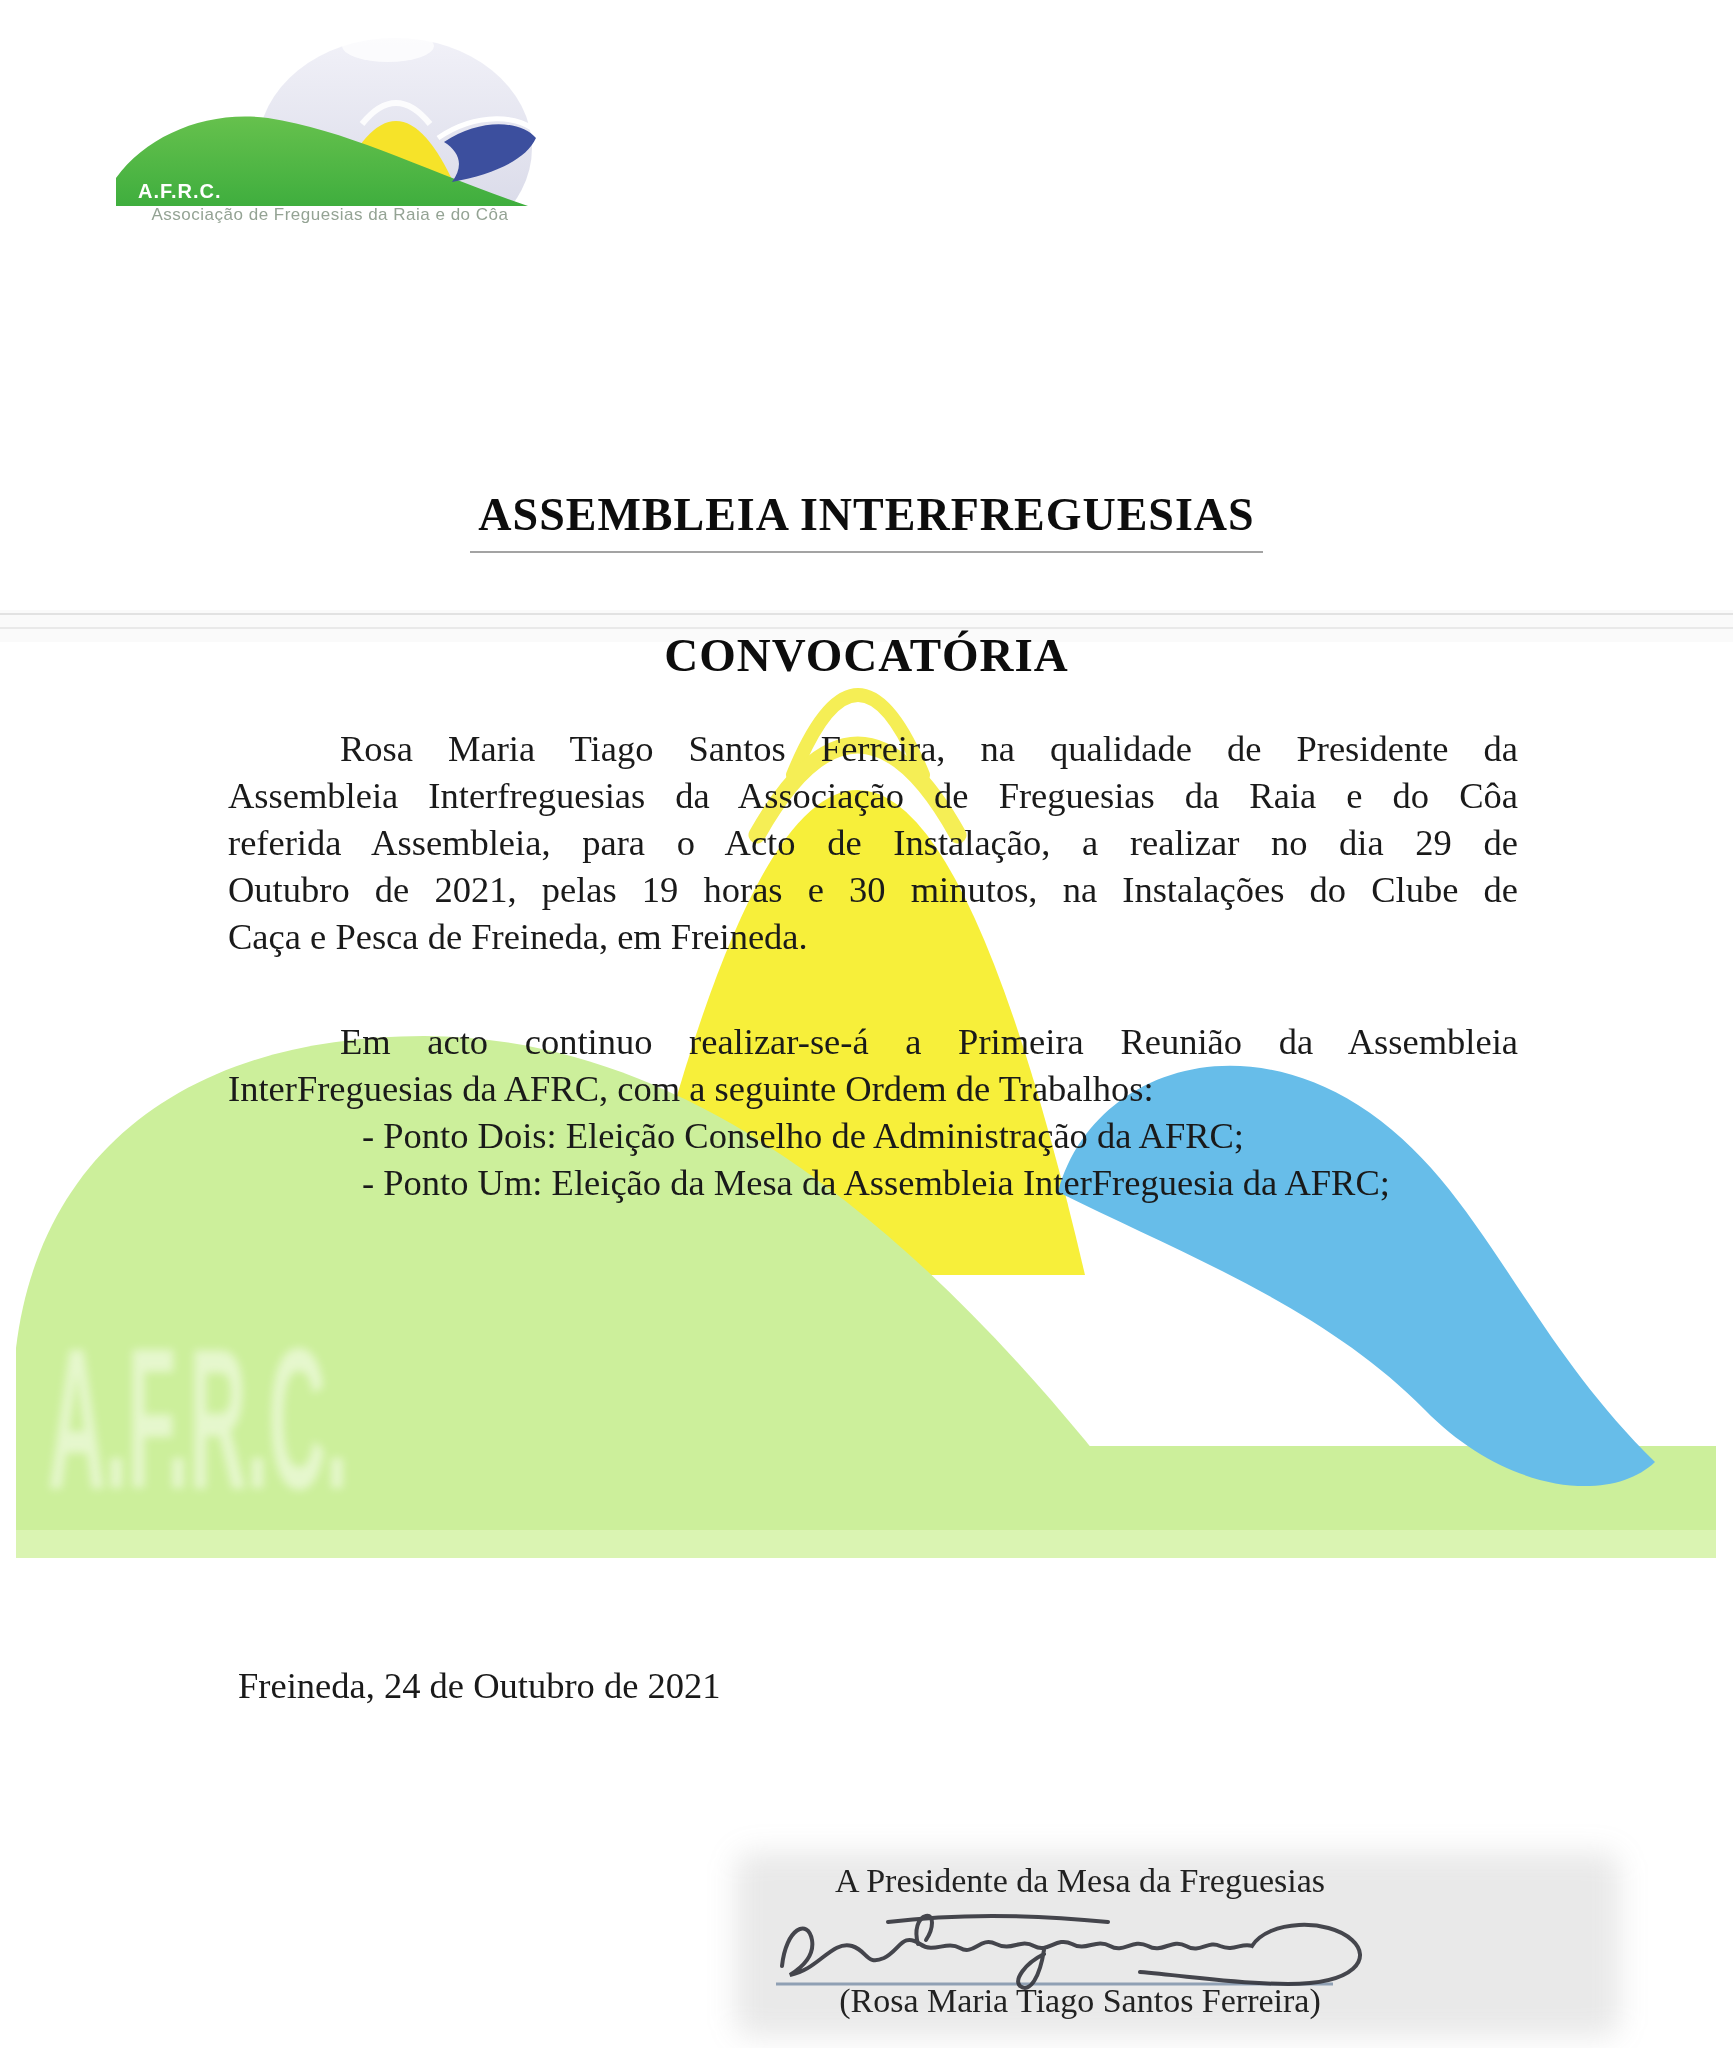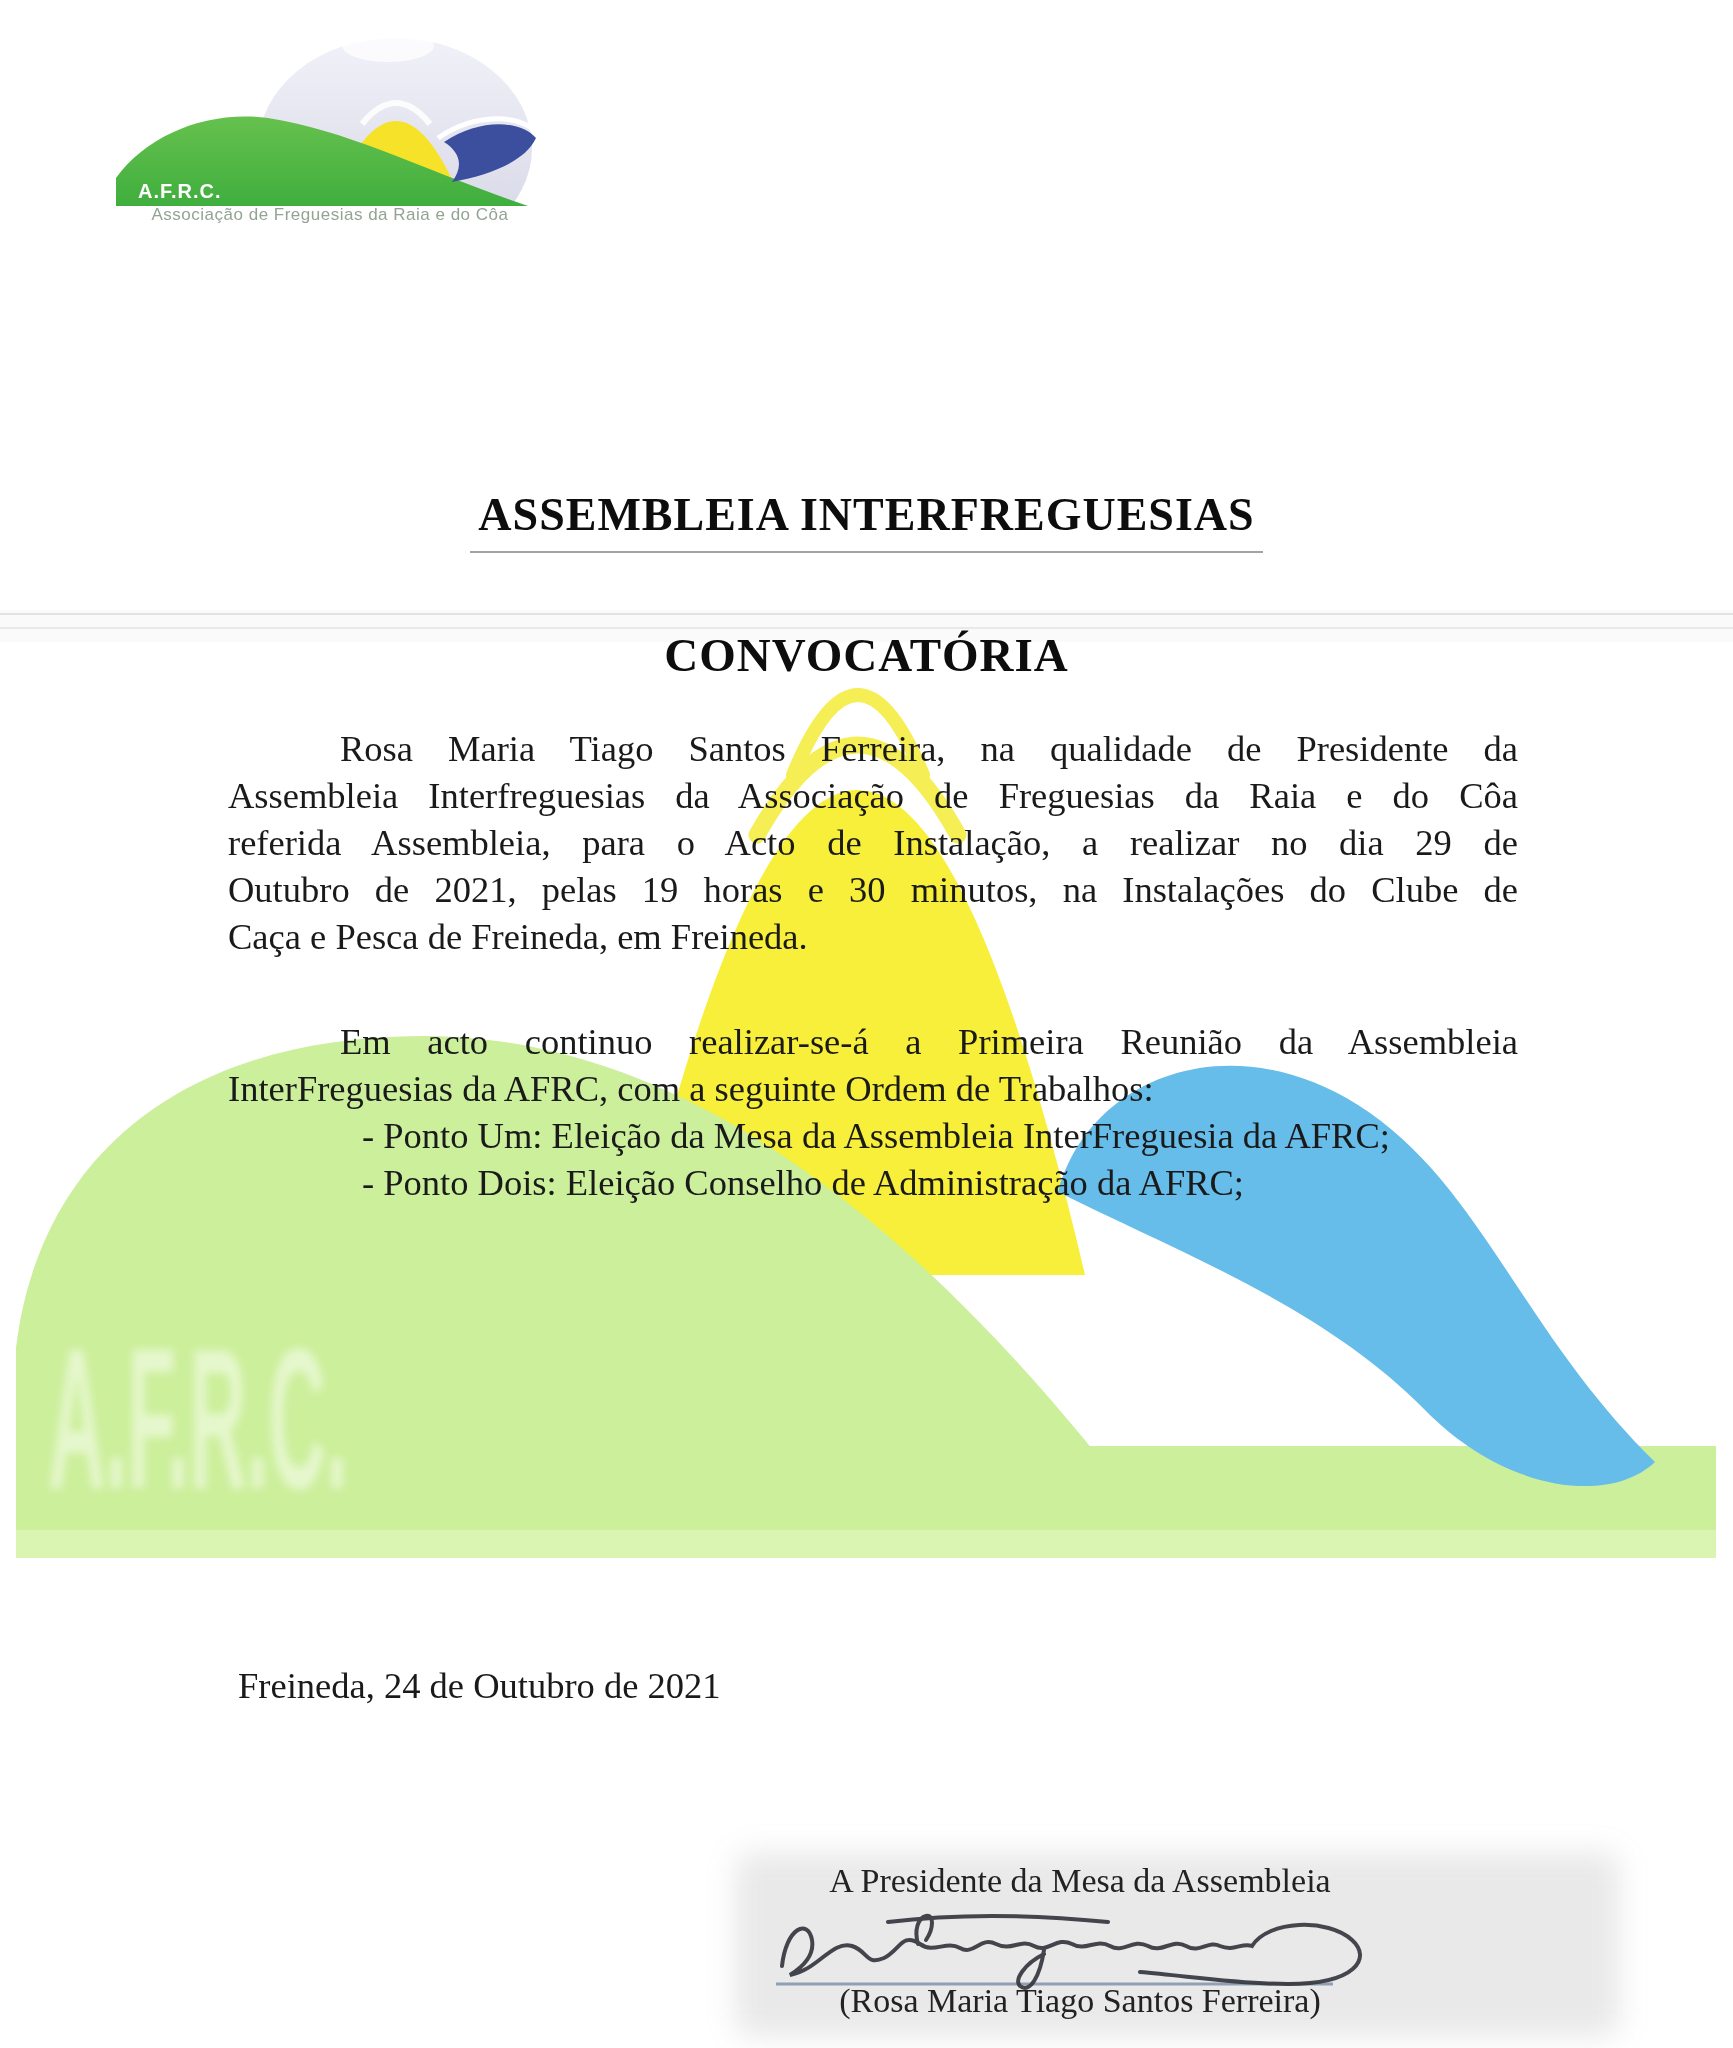--- a/index.html
+++ b/index.html
@@ -135,28 +135,28 @@
         <div class="bline just">Assembleia Interfreguesias da Associação de Freguesias da Raia e do Côa</div>
         <div class="bline just">referida Assembleia, para o Acto de Instalação, a realizar no dia 29 de</div>
         <div class="bline just">Outubro de 2021, pelas 19 horas e 30 minutos, na Instalações do Clube de</div>
         <div class="bline">Caça e Pesca de Freineda, em Freineda.</div>
       </div>
       <div class="para justified">
         <div class="bline just ind">Em acto continuo realizar-se-á a Primeira Reunião da Assembleia</div>
         <div class="bline">InterFreguesias da AFRC, com a seguinte Ordem de Trabalhos:</div>
       </div>
       <div class="para list">
+        <div class="bline">- Ponto Dois: Eleição Conselho de Administração da AFRC;</div>
         <div class="bline">- Ponto Um: Eleição da Mesa da Assembleia InterFreguesia da AFRC;</div>
-        <div class="bline">- Ponto Dois: Eleição Conselho de Administração da AFRC;</div>
       </div>
     </div>
 
   <div class="date-line">Freineda, 24 de Outubro de 2021</div>
 
-  <div class="sig-role">A Presidente da Mesa da Assembleia</div>
+  <div class="sig-role">A Presidente da Mesa da Freguesias</div>
   <svg class="sig-svg" viewBox="0 0 640 100" aria-hidden="true">
     <line x1="8" y1="84" x2="565" y2="84" stroke="#8fa0b4" stroke-width="3"></line>
     <g fill="none" stroke="#33343c" stroke-width="4" stroke-linecap="round" opacity="0.9">
       <path d="M 14 66 C 18 28 40 18 44 40 C 47 58 30 70 22 75
             C 50 70 64 40 84 46 C 100 51 98 66 116 58 C 132 50 134 32 152 44
             C 166 54 178 40 192 48 C 206 56 212 36 228 44 C 244 52 252 38 266 46
             C 280 54 288 36 304 44 C 318 52 328 38 342 46 C 356 54 364 38 380 46
             C 394 54 404 38 418 46 C 432 54 440 40 452 46 C 466 52 474 42 484 46
             C 500 20 560 18 584 40 C 604 58 588 84 520 84 C 470 84 420 76 372 72"></path>
       <path d="M 120 22 C 200 12 280 16 340 22"></path>

